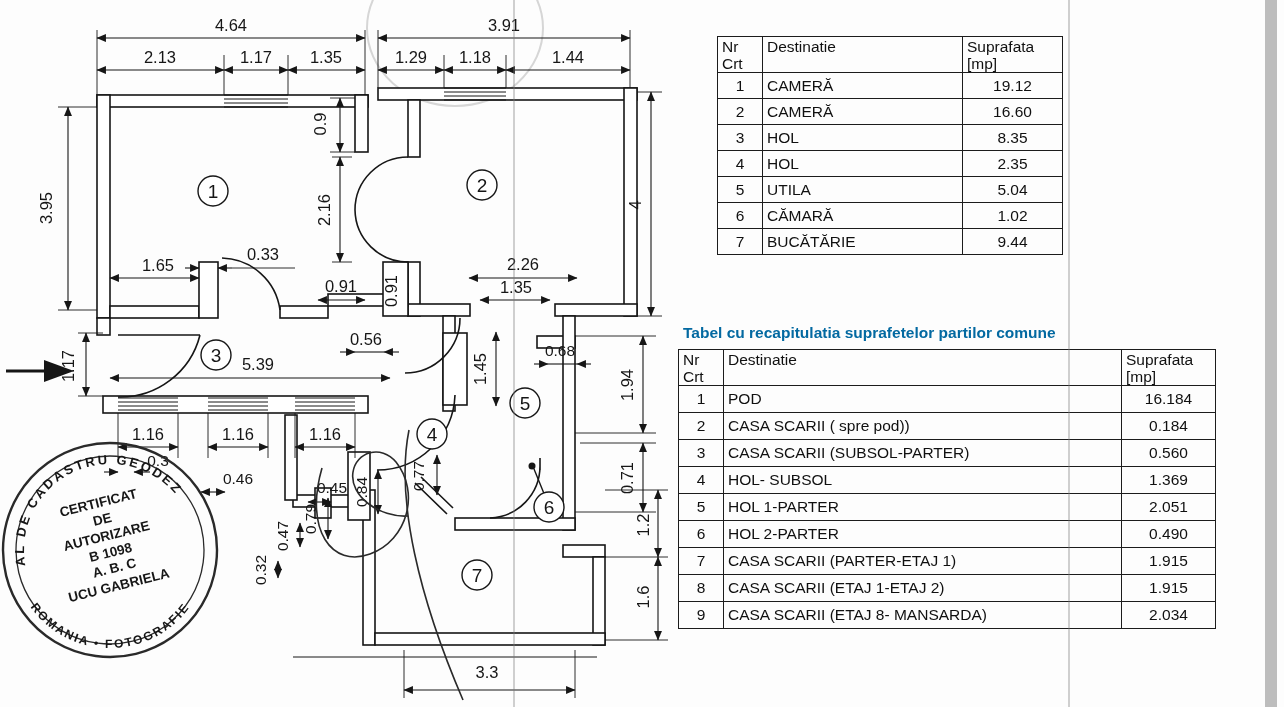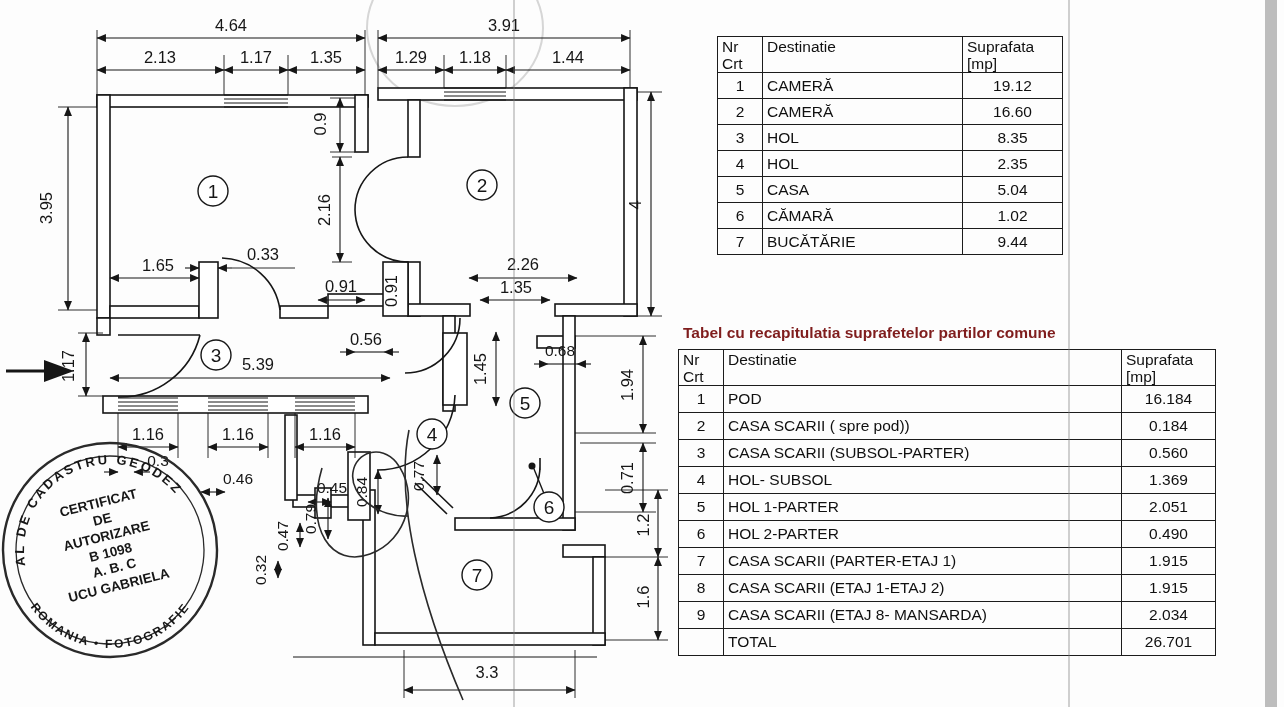--- a/index.html
+++ b/index.html
@@ -17,21 +17,21 @@
   .stable{position:absolute;border-collapse:collapse;table-layout:fixed;background:transparent;}
   .stable td,.stable th{border:1.6px solid #1c1c1c;font-size:15.5px;padding:0 4px;
     overflow:hidden;white-space:nowrap;color:#101010;}
   .stable th{font-weight:normal;text-align:left;vertical-align:top;padding-top:1px;margin-top:44px;}
   .c-nr{text-align:center;}
   .c-mp{text-align:center;}
   .hdr2{display:block;line-height:17px;}
   .hdr-mid{text-align:right;}
   #table1 td{height:25px;}
   #table2 td{height:26px;}
-  #t2-title{position:absolute;left:683px;top:324px;font-size:15.5px;font-weight:700;color:#7f1d1d;}
+  #t2-title{position:absolute;left:683px;top:324px;font-size:15.5px;font-weight:700;color:#0369a1;}
 </style>
 </head>
 <body>
 
 <svg width="680" height="707" viewBox="0 0 680 707" style="position:absolute;left:0;top:0;">
   <defs>
     <marker id="a" viewBox="0 0 10 10" refX="9" refY="5" markerWidth="9" markerHeight="9" orient="auto-start-reverse">
       <path d="M0,1 L9.5,5 L0,9 z" fill="#161616"></path>
     </marker>
     <path id="arcTop" d="M 24,550 A 86,86 0 0 1 196,550" fill="none"></path>
@@ -290,21 +290,21 @@
         <td>HOL</td>
         <td class="c-mp">8.35</td>
       </tr>
   <tr>
         <td class="c-nr">4</td>
         <td>HOL</td>
         <td class="c-mp">2.35</td>
       </tr>
   <tr>
         <td class="c-nr">5</td>
-        <td>CASA</td>
+        <td>UTILA</td>
         <td class="c-mp">5.04</td>
       </tr>
   <tr>
         <td class="c-nr">6</td>
         <td>CĂMARĂ</td>
         <td class="c-mp">1.02</td>
       </tr>
   <tr>
         <td class="c-nr">7</td>
         <td>BUCĂTĂRIE</td>
@@ -371,23 +371,18 @@
   <tr>
         <td class="c-nr">8</td>
         <td>CASA SCARII (ETAJ 1-ETAJ 2)</td>
         <td class="c-mp">1.915</td>
       </tr>
   <tr>
         <td class="c-nr">9</td>
         <td>CASA SCARII (ETAJ 8- MANSARDA)</td>
         <td class="c-mp">2.034</td>
       </tr>
-  <tr>
-        <td class="c-nr"></td>
-        <td>TOTAL</td>
-        <td class="c-mp">26.701</td>
-      </tr>
 </tbody>
   </table>
 
 <div class="fold" style="left:513px;"></div>
 <div class="fold" style="left:1068px;"></div>
 <div class="scan-edge" style="left:1265px;"></div>
 
 </body></html>

